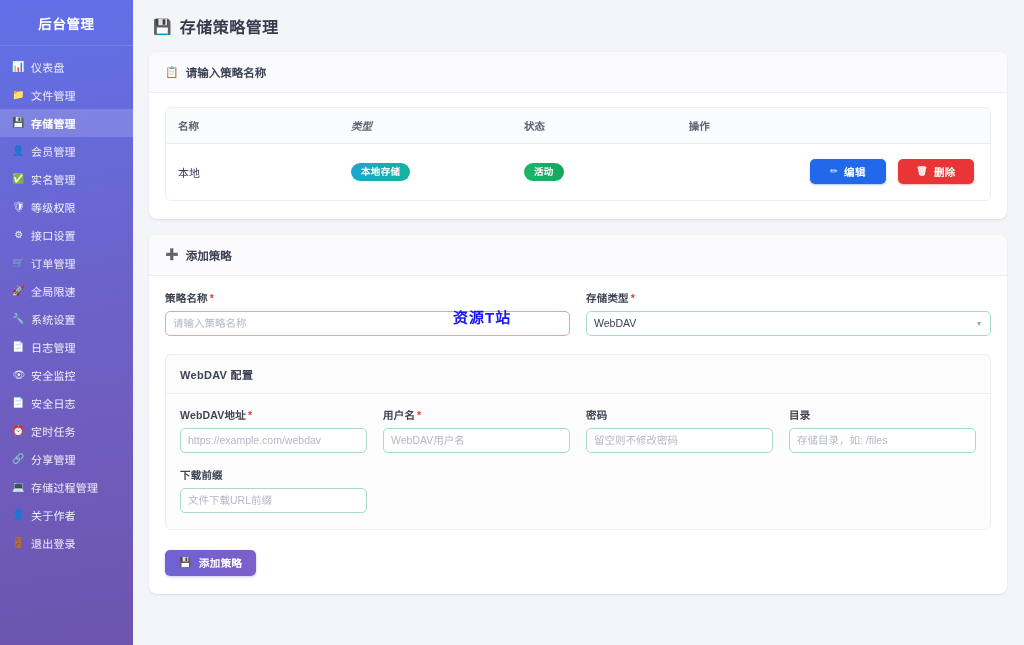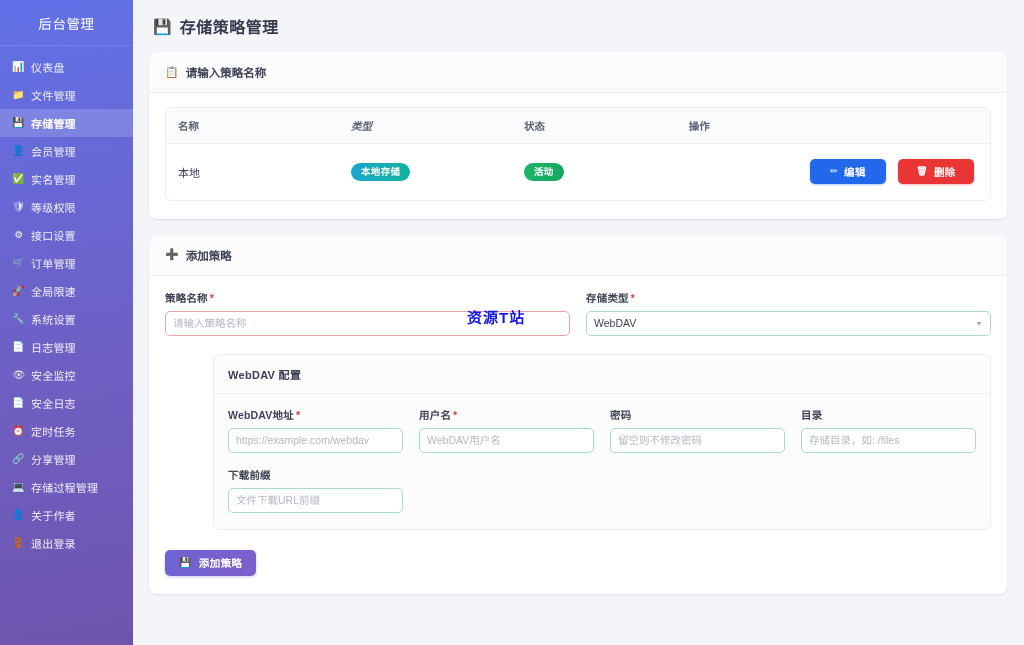--- a/index.html
+++ b/index.html
@@ -35,21 +35,21 @@
     flex-direction: column;
     overflow: hidden;
   }
 
   .sidebar-brand {
     height: 46px;
     display: flex;
     align-items: center;
     justify-content: center;
     font-size: 13.5px;
-    font-weight: normal;
+    font-weight: bold;
     letter-spacing: 0.6px;
     color: #ffffff;
     border-bottom: 1px solid rgba(255,255,255,0.12);
   }
 
   .sidebar-nav {
     padding-top: 7px;
     display: flex;
     flex-direction: column;
   }
@@ -277,39 +277,38 @@
     top: 50%;
     transform: translateY(-50%);
     pointer-events: none;
     font-size: 8px;
     color: #9aa0b0;
   }
 
   
   .watermark {
     position: absolute;
-    left: 302px;
+    left: 288px;
     top: 16px;
     font-size: 15px;
     font-weight: bold;
     color: #1818e8;
     letter-spacing: 1px;
     pointer-events: none;
     z-index: 5;
     white-space: nowrap;
   }
 
   
   .subpanel {
     margin-top: 18px;
     border: 1px solid #eceef3;
     border-radius: 6px;
     background: #fcfcfd;
     padding: 0;
-    margin-left: 48px;
   }
 
   .subpanel-head {
     padding: 11px 14px;
     font-size: 11px;
     font-weight: bold;
     color: #3c4154;
     border-bottom: 1px solid #edeef3;
     letter-spacing: 0.3px;
   }

